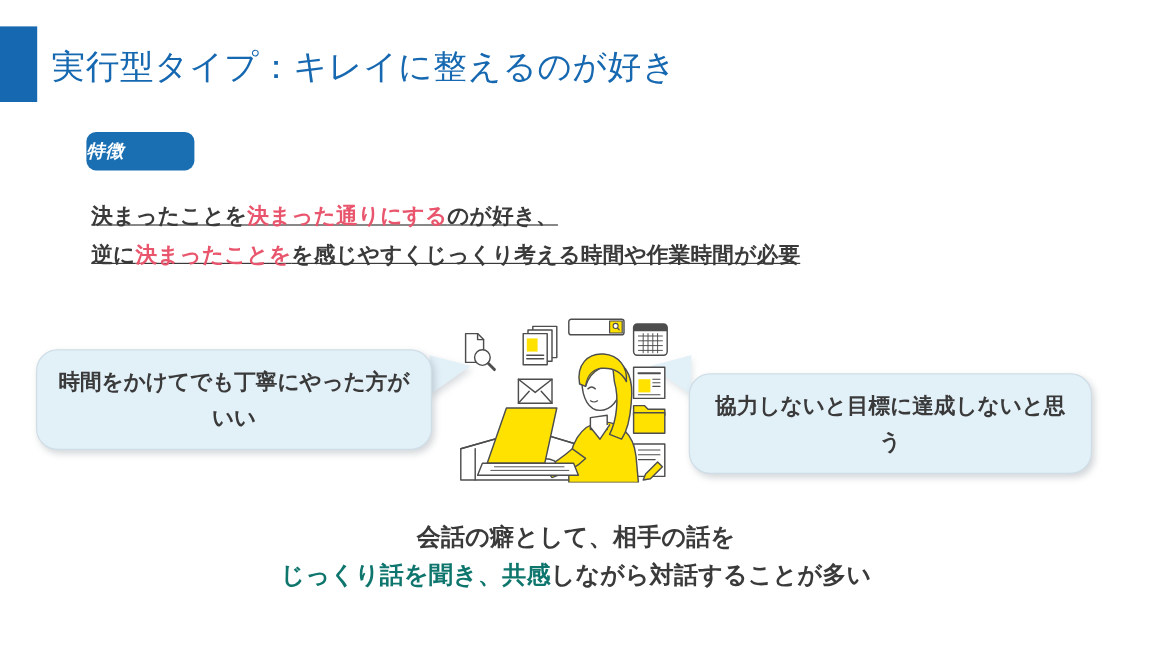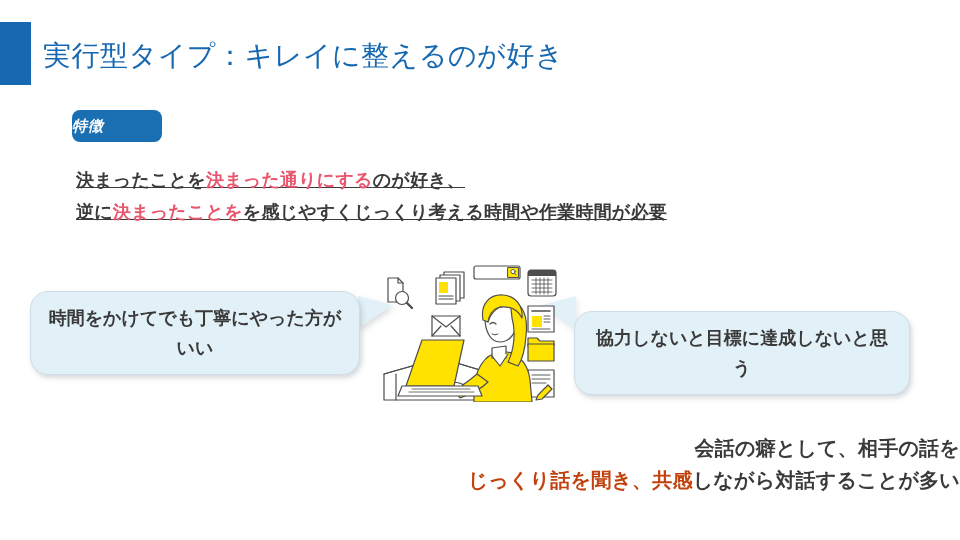--- a/index.html
+++ b/index.html
@@ -137,28 +137,28 @@
     width: 196px;
     height: 140px;
   }
 
   
   .caption {
     position: absolute;
     left: 0;
     top: 432px;
     width: 960px;
-    text-align: right;
+    text-align: center;
     font-size: 20px;
     font-weight: bold;
     color: #3a3a3a;
     line-height: 32px;
     letter-spacing: 0.2px;
   }
-  .caption .hl { color: #c2410c; }
+  .caption .hl { color: #0f766e; }
   .caption-line { display: block; }
 </style>
 </head>
 <body>
 
 <div class="slide">
 
   <div class="title-bar"></div>
   <div class="slide-title">実行型タイプ：キレイに整えるのが好き</div>
 

